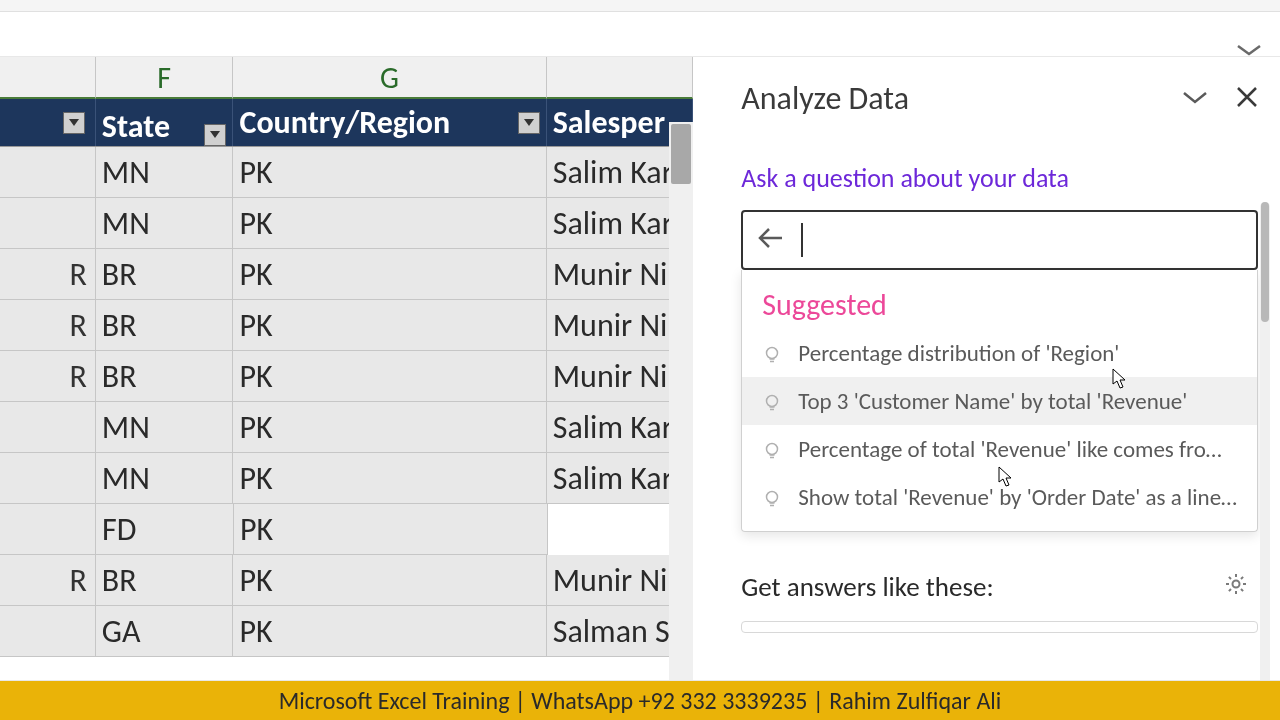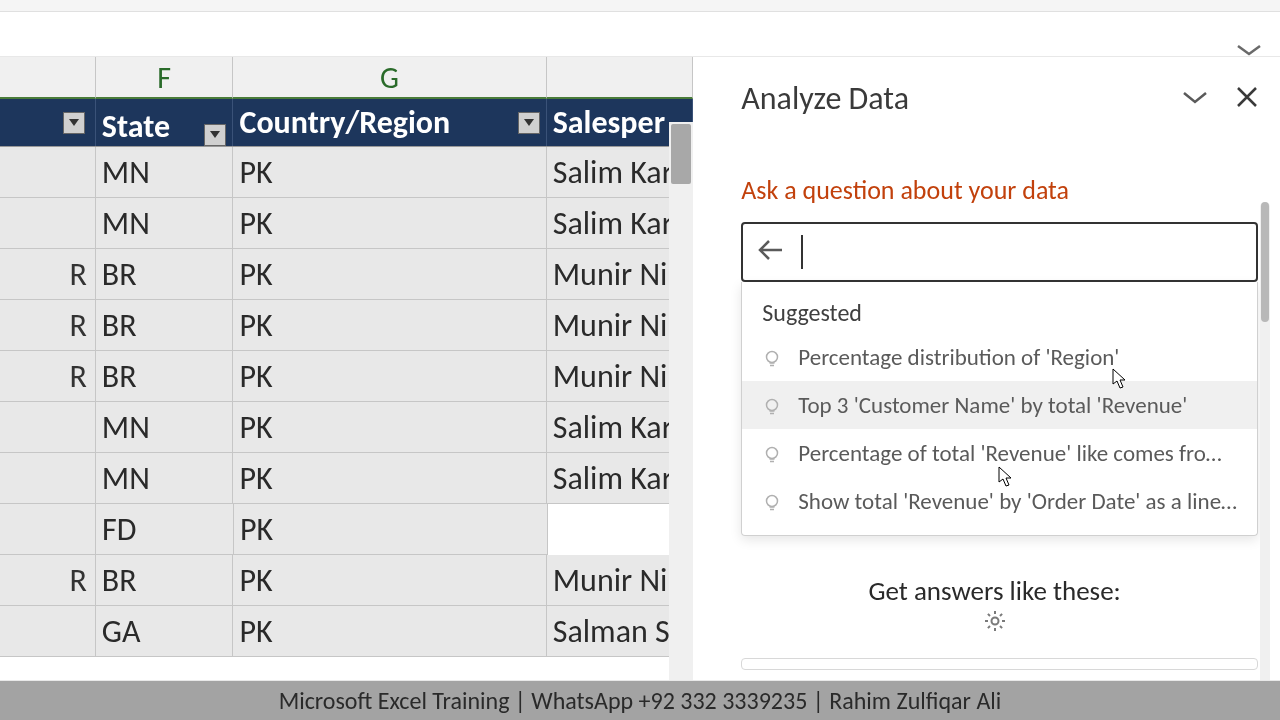--- a/index.html
+++ b/index.html
@@ -44,44 +44,44 @@
   .vscroll-thumb { width: 20px; height: 60px; background: #a8a8a8; border-radius: 2px; margin: 2px auto 0; }
   
   .divider { width: 24px; background: #fff; }
   
   .analyze-panel { flex: 1; background: #fff; padding: 10px 22px 0 24px; position: relative; }
   .panel-header { display: flex; align-items: center; justify-content: space-between; margin-bottom: 22px; margin-top: 12px; }
   .panel-title { font-size: 32px; color: #3a3a3a; font-weight: 400; }
   .panel-controls { display: flex; gap: 28px; align-items: center; }
   .chevron-btn, .close-btn { cursor: pointer; }
   
-  .ask-label { font-size: 26px; color: #c2410c; font-weight: 500; margin-bottom: 16px; margin-top: 56px; }
+  .ask-label { font-size: 26px; color: #6d28d9; font-weight: 500; margin-bottom: 16px; margin-top: 44px; }
   
   .ask-box { border: 2px solid #333; border-radius: 4px; height: 60px; display: flex; align-items: center; padding: 0 14px; margin-bottom: 0; }
   .back-arrow { margin-right: 18px; }
   .ask-input-area { flex: 1; height: 100%; display: flex; align-items: center; }
   .cursor-line { width: 2px; height: 34px; background: #333; animation: blink 1s infinite; }
   @keyframes blink { 50% { opacity: 0; } }
   
   .suggest-box { border: 1px solid #d0d0d0; border-top: none; border-radius: 0 0 4px 4px; padding: 16px 0 10px; box-shadow: 0 4px 12px rgba(0,0,0,0.1); }
-  .suggest-label { font-size: 24px; color: #404040; padding: 0 20px 6px; }
+  .suggest-label { font-size: 30px; color: #ec4899; padding: 0 20px 6px; }
   .suggest-item { display: flex; align-items: center; padding: 10px 20px; cursor: pointer; font-size: 23px; color: #5a5a5a; }
   .suggest-item:hover, .suggest-item.hovered { background: #f0f0f0; }
   .bulb { width: 20px; height: 20px; margin-right: 16px; flex-shrink: 0; }
   .suggest-text { white-space: nowrap; overflow: hidden; text-overflow: ellipsis; }
   
-  .get-answers { font-size: 27px; color: #2a2a2a; font-weight: 500; margin-top: 38px; display: flex; justify-content: space-between; align-items: center; padding-right: 10px; flex-direction: column; }
+  .get-answers { font-size: 27px; color: #2a2a2a; font-weight: 500; margin-top: 38px; display: flex; justify-content: space-between; align-items: center; padding-right: 10px; }
   .gear-icon { cursor: pointer; }
   
   .answers-box { border: 1px solid #d8d8d8; border-radius: 4px; height: 12px; margin-top: 18px; }
   
   .panel-scroll { position: absolute; right: 10px; top: 145px; width: 10px; height: 510px; background: #f0f0f0; border-radius: 5px; }
   .panel-scroll-thumb { width: 8px; height: 120px; background: #b8b8b8; border-radius: 4px; margin: 0 auto; }
   
-  .footer { position: absolute; bottom: 0; left: 0; right: 0; height: 40px; background: #a3a3a3; display: flex; align-items: center; justify-content: center; font-size: 24px; color: #2a2a2a; border-top: 1px solid #e8e8e8; }
+  .footer { position: absolute; bottom: 0; left: 0; right: 0; height: 40px; background: #eab308; display: flex; align-items: center; justify-content: center; font-size: 24px; color: #2a2a2a; border-top: 1px solid #e8e8e8; }
   
   .cursor-img { position: absolute; pointer-events: none; z-index: 1000; }
 </style>
 </head>
 <body>
 
 <div class="top-bar"></div>
 
 <div class="formula-bar-area">
   <div class="formula-expand">

